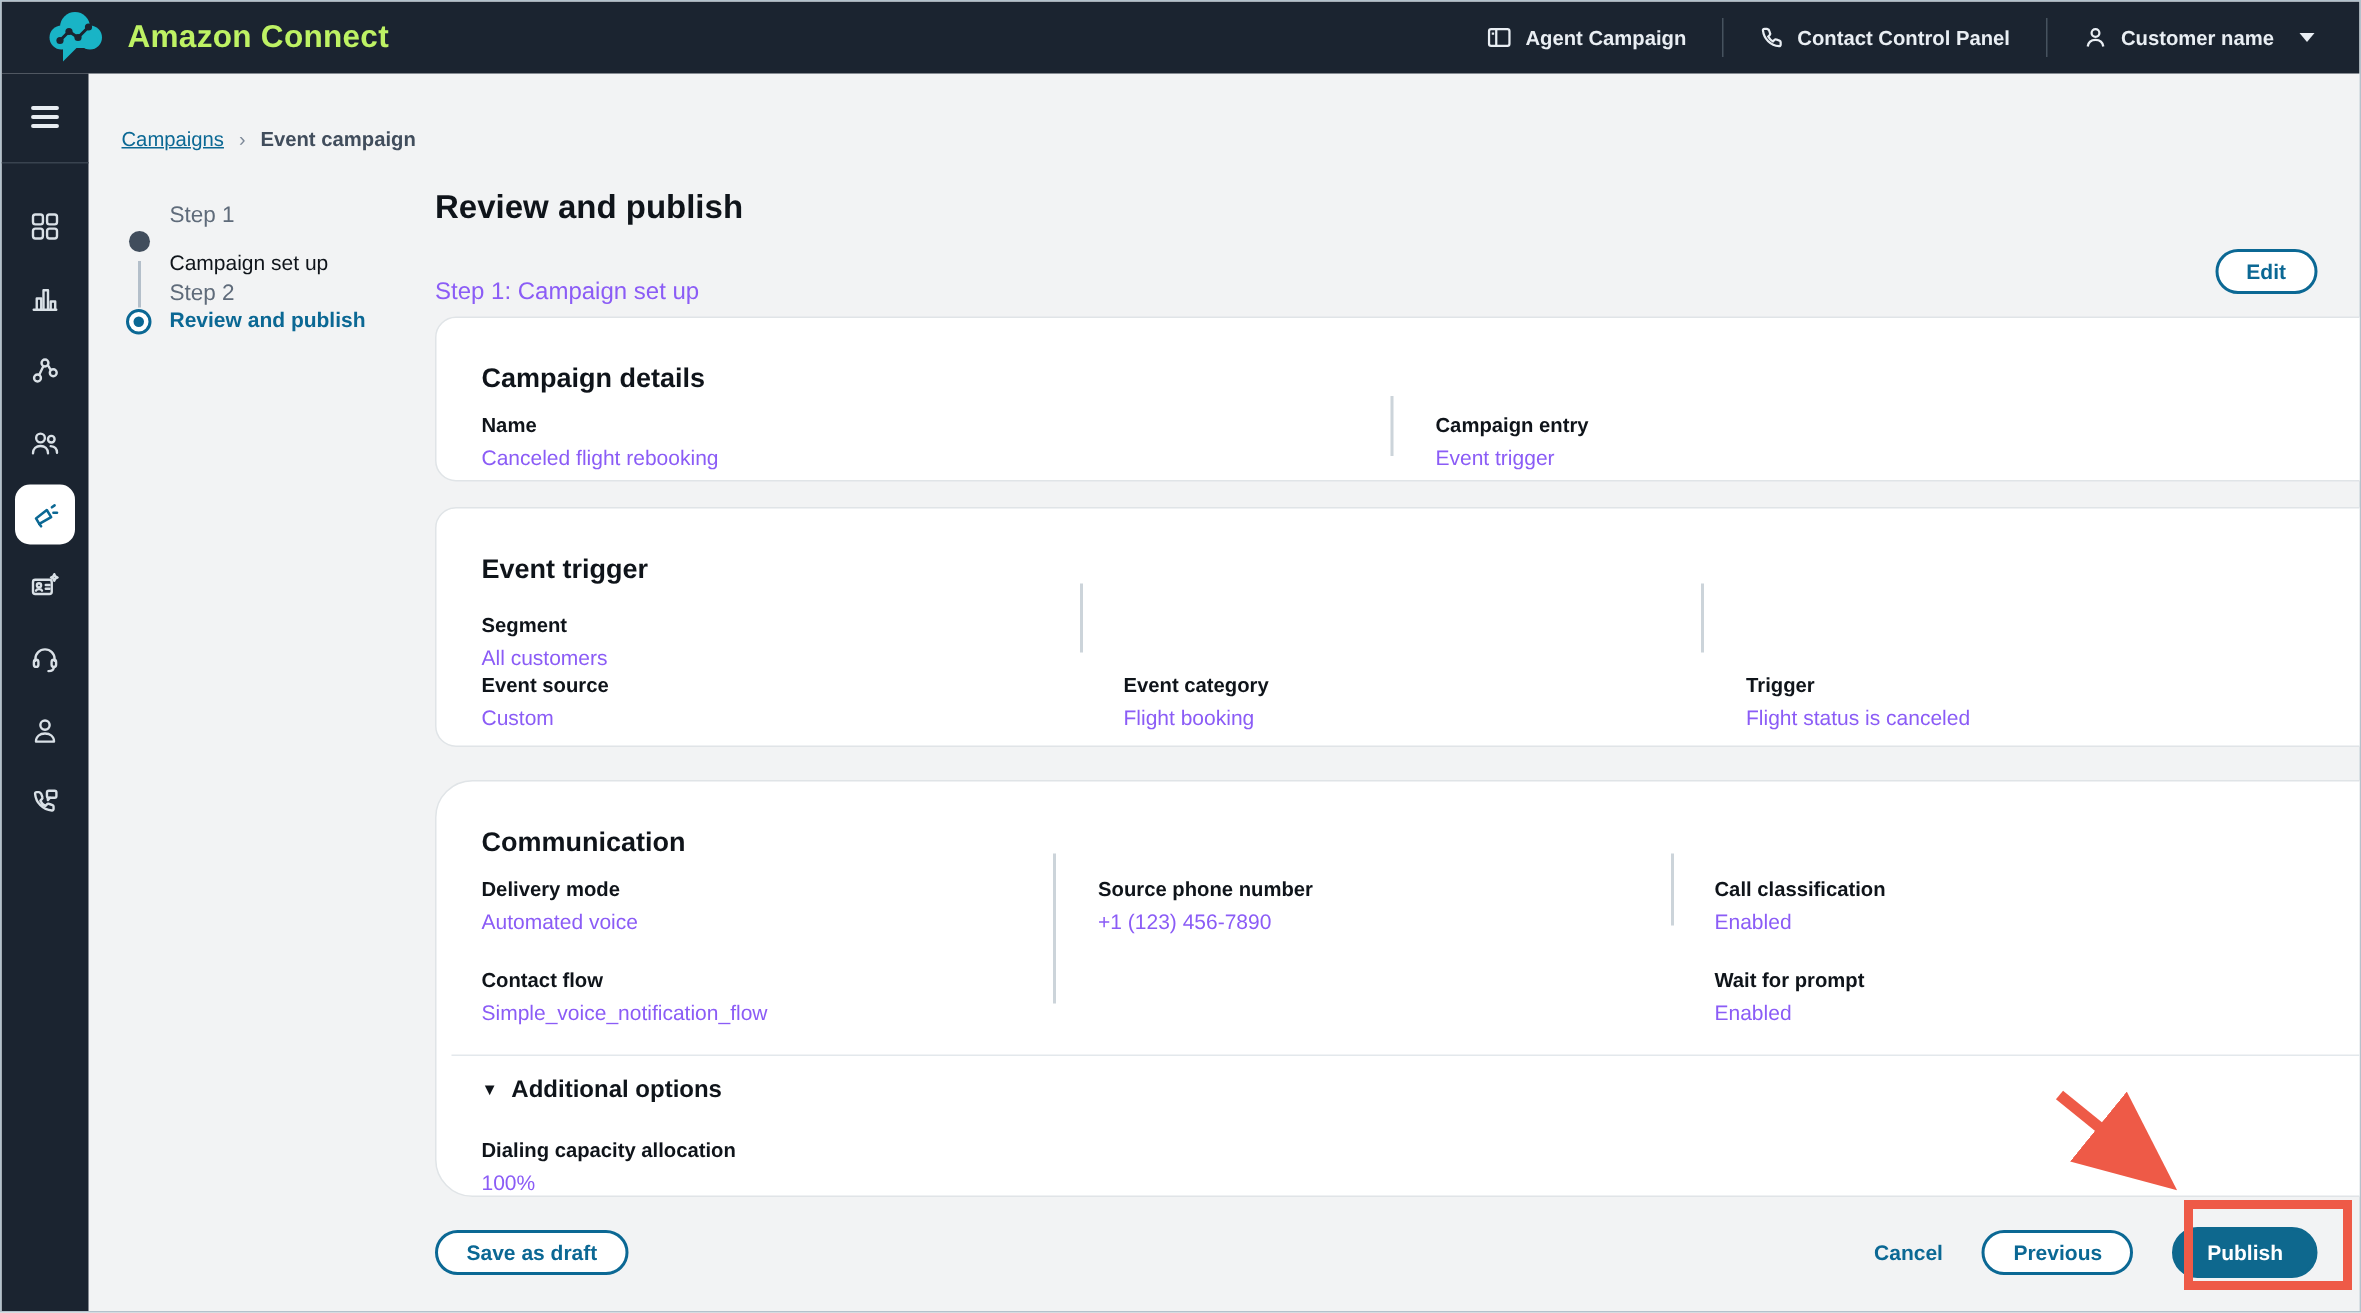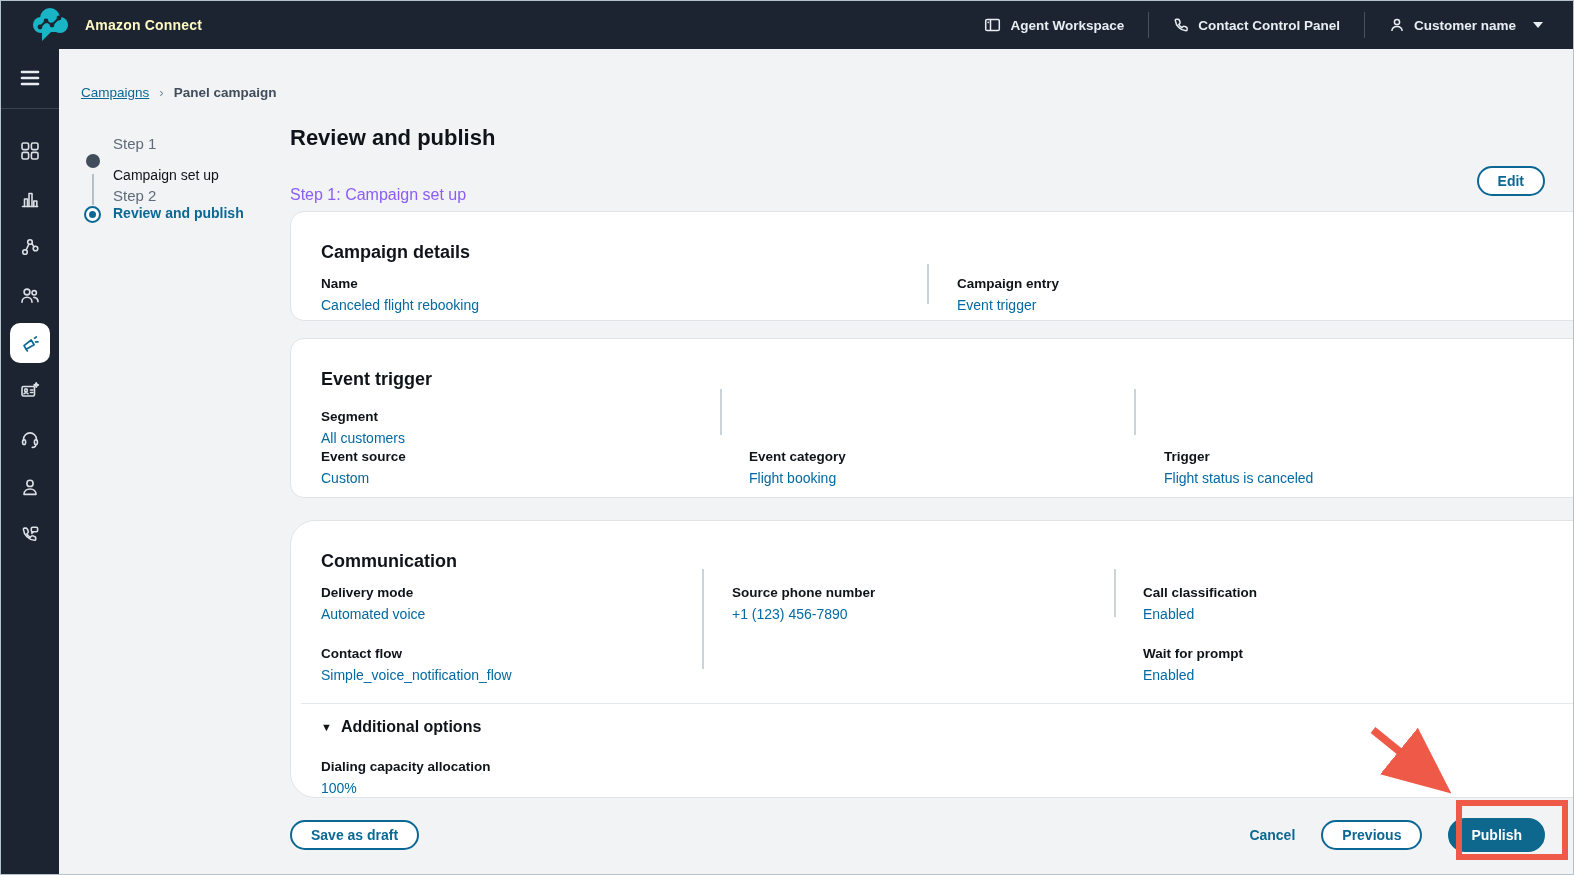--- a/index.html
+++ b/index.html
@@ -3,21 +3,21 @@
 <meta charset="utf-8">
 <style>
   * { margin:0; padding:0; box-sizing:border-box; }
   html,body { width:1574px; height:875px; }
   body { font-family:"Liberation Sans", sans-serif; color:#0f141a; }
   .page { position:relative; width:1574px; height:875px; background:#f2f3f4; overflow:hidden; border:1px solid #b3c2cc; }
 
   
   .topbar { position:absolute; top:0; left:0; width:100%; height:48px; background:#1b2430; display:flex; align-items:center; z-index:5; }
   .brand { display:flex; align-items:center; gap:14px; padding-left:28px; }
-  .app-title { color:#fef9c3; font-size:14px; font-weight:700; letter-spacing:.2px; }
+  .app-title { color:#bef264; font-size:21px; font-weight:700; letter-spacing:.2px; }
   .topnav { margin-left:auto; display:flex; align-items:center; gap:0; padding-right:26px; }
   .topnav-item { display:flex; align-items:center; gap:9px; color:#e9eef3; font-size:13.5px; font-weight:700; padding:6px 4px; cursor:pointer; white-space:nowrap; }
   .topnav-sep { width:1px; height:26px; background:#46525e; margin:0 20px; }
   .caret { width:0; height:0; border-left:5.5px solid transparent; border-right:5.5px solid transparent; border-top:6.5px solid #e9eef3; margin-left:8px; }
   .hicon { stroke:#e9eef3; fill:none; stroke-width:1.5; }
 
   
   .sidebar { position:absolute; top:48px; left:0; width:58px; bottom:0; background:#1b2430; z-index:4; }
   .burger { position:absolute; top:14px; left:0; width:58px; height:30px; display:flex; align-items:center; justify-content:center; cursor:pointer; }
   .side-sep { position:absolute; top:59px; left:0; width:58px; height:1px; background:#39434f; }
@@ -50,21 +50,21 @@
   .section-row { margin-top:14px; display:flex; align-items:center; justify-content:space-between; height:30px; }
   .section-title { font-size:16px; font-weight:400; color:#8b5cf6;margin-top:28px; }
 
   .btn { display:inline-flex; align-items:center; justify-content:center; border-radius:17px; font-size:14px; font-weight:700; cursor:pointer; background:#fff; border:2px solid #0b6894; color:#0b6894; height:30px; padding:0 19px; white-space:nowrap; }
   .btn.primary { background:#0e688e; border-color:#0e688e; color:#fff; height:34px; padding:0 21px; }
   .btn-link { color:#0b6894; font-size:14px; font-weight:700; cursor:pointer; }
 
   .card { position:relative; background:#fff; border:1px solid #e0e4e7; border-radius:14px; padding:30px; width:1433px; }
   .card-title { font-size:18px; font-weight:700; margin-bottom:12px; }
   .fl { font-size:13.5px; font-weight:700; line-height:17px; color:#0f141a; }
-  .fv { font-size:14px; line-height:19px; margin-top:4px; color:#0369a1; }
+  .fv { font-size:14px; line-height:19px; margin-top:4px; color:#8b5cf6; }
   .vdiv { position:absolute; width:1.5px; background:#ccd4da; }
 
   .card1 { margin-top:15px; height:110px; }
   .grid2 { display:grid; grid-template-columns:616px 1fr; }
   .grid2 .c2 { padding-left:20px; }
 
   .card2 { margin-top:17px; height:160px; }
   .grid3a { display:grid; grid-template-columns:409px 414px 1fr; }
   .grid3a .c2 { padding-left:19px; }
   .grid3a .c3 { padding-left:20px; }
@@ -113,21 +113,21 @@
       </svg>
       <span class="app-title">Amazon Connect</span>
     </div>
     <nav class="topnav">
       <div class="topnav-item">
         <svg width="17" height="16" viewBox="0 0 16 16">
           <rect class="hicon" x="1.2" y="2.4" width="13.6" height="11.2" rx="1.4"></rect>
           <line class="hicon" x1="6" y1="2.4" x2="6" y2="13.6"></line>
           <line class="hicon" x1="3" y1="5.4" x2="4.6" y2="5.4"></line>
         </svg>
-        <span>Agent Workspace</span>
+        <span>Agent Campaign</span>
       </div>
       <div class="topnav-sep"></div>
       <div class="topnav-item">
         <svg width="16" height="16" viewBox="0 0 16 16">
           <path class="hicon" d="M6.2 2.9c.5 1.1.8 1.9.9 2.5.1.4-.1.8-.4 1.1l-.9.9c.7 1.4 1.8 2.5 3.2 3.2l.9-.9c.3-.3.7-.5 1.1-.4.6.1 1.4.4 2.5.9.4.2.6.5.6.9v1.7c0 .6-.5 1.1-1.1 1C7.4 13.4 2.9 8.9 2.3 3.3c-.1-.6.4-1.1 1-1.1h1.7c.4 0 .8.3 1 .7z"></path>
         </svg>
         <span>Contact Control Panel</span>
       </div>
       <div class="topnav-sep"></div>
       <div class="topnav-item">
@@ -227,21 +227,21 @@
         </svg>
       </div>
     </div>
   </aside>
 
   <main class="main">
 
     <div class="breadcrumb">
       <span class="bc-link">Campaigns</span>
       <span class="bc-sep">›</span>
-      <span class="bc-current">Panel campaign</span>
+      <span class="bc-current">Event campaign</span>
     </div>
 
     <div class="stepnav">
       <span class="lbl" style="top:0;">Step 1</span>
       <span class="ttl" style="top:32px;">Campaign set up</span>
       <span class="dot-done"></span>
       <span class="vline"></span>
       <span class="lbl" style="top:52px;">Step 2</span>
       <span class="ttl active" style="top:70px;">Review and publish</span>
       <span class="dot-active">

